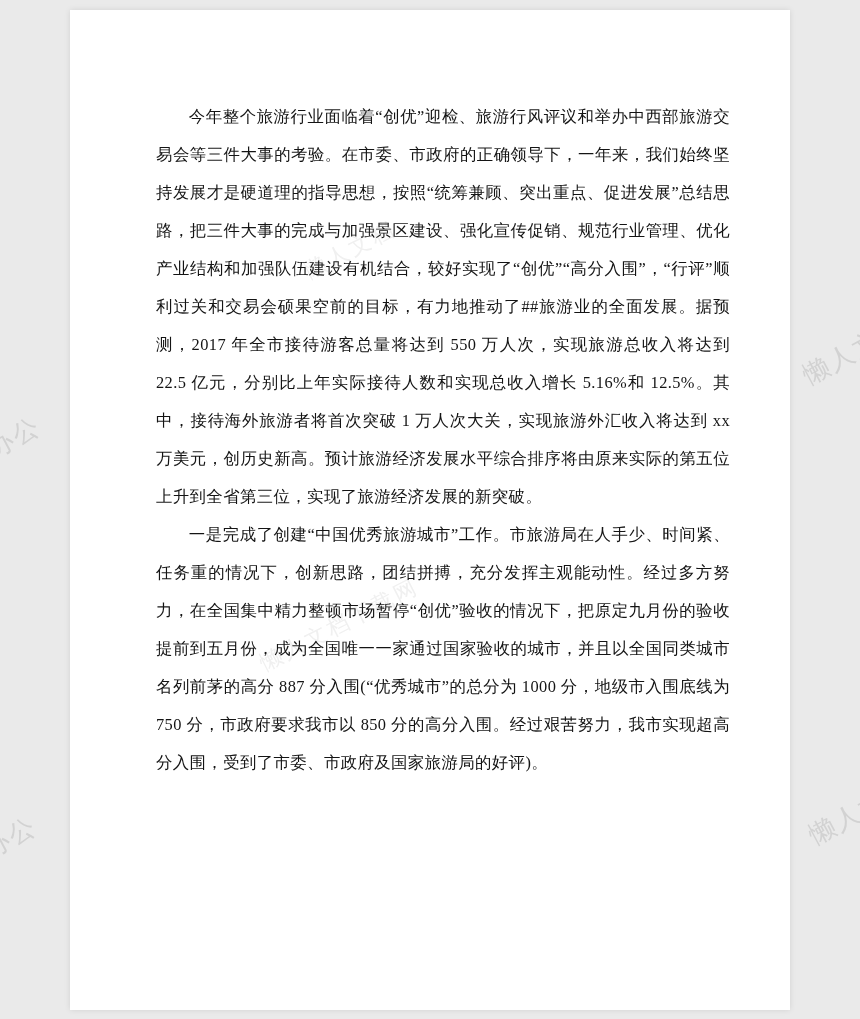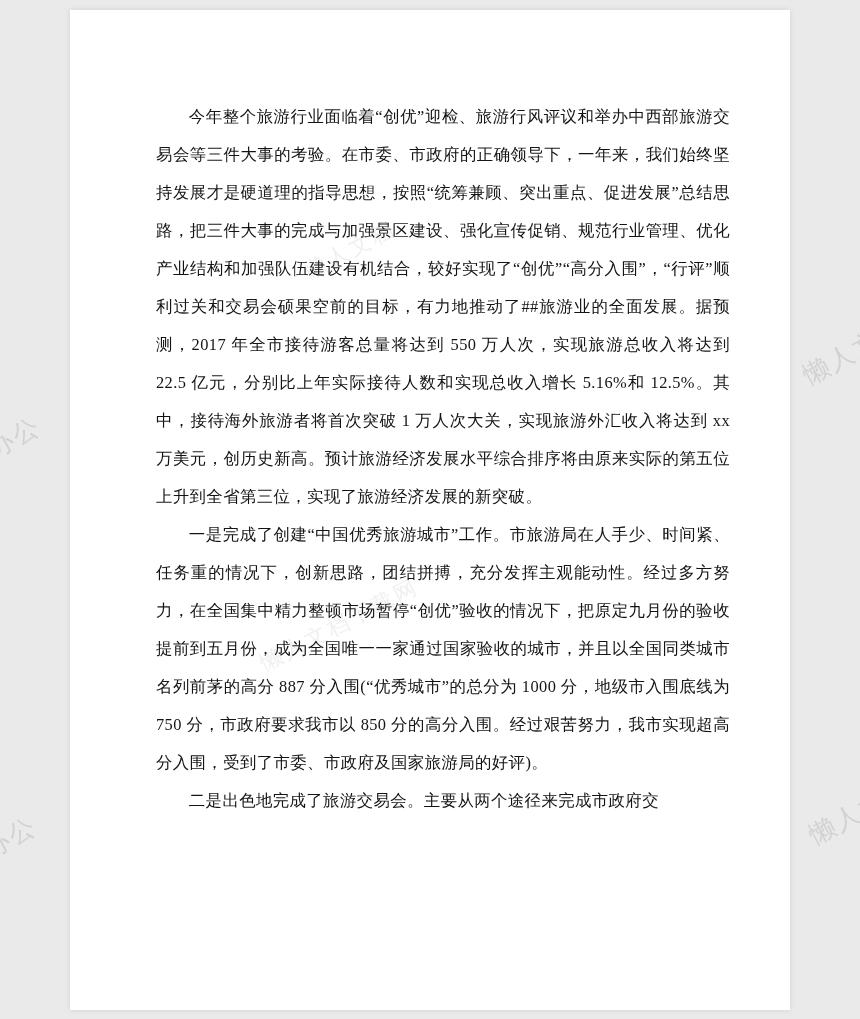--- a/index.html
+++ b/index.html
@@ -93,17 +93,16 @@
   <div class="watermark wm3">懒人文</div>
   <div class="watermark wm4">懒人文</div>
 
   <div class="page">
     <div class="page-wm pwm1">懒人文档</div>
     <div class="page-wm pwm2">懒人文档下载网</div>
 
     <div class="page-inner">
       <p class="para">今年整个旅游行业面临着“创优”迎检、旅游行风评议和举办中西部旅游交易会等三件大事的考验。在市委、市政府的正确领导下，一年来，我们始终坚持发展才是硬道理的指导思想，按照“统筹兼顾、突出重点、促进发展”总结思路，把三件大事的完成与加强景区建设、强化宣传促销、规范行业管理、优化产业结构和加强队伍建设有机结合，较好实现了“创优”“高分入围”，“行评”顺利过关和交易会硕果空前的目标，有力地推动了##旅游业的全面发展。据预测，2017 年全市接待游客总量将达到 550 万人次，实现旅游总收入将达到 22.5 亿元，分别比上年实际接待人数和实现总收入增长 5.16%和 12.5%。其中，接待海外旅游者将首次突破 1 万人次大关，实现旅游外汇收入将达到 xx 万美元，创历史新高。预计旅游经济发展水平综合排序将由原来实际的第五位上升到全省第三位，实现了旅游经济发展的新突破。</p>
       <p class="para">一是完成了创建“中国优秀旅游城市”工作。市旅游局在人手少、时间紧、任务重的情况下，创新思路，团结拼搏，充分发挥主观能动性。经过多方努力，在全国集中精力整顿市场暂停“创优”验收的情况下，把原定九月份的验收提前到五月份，成为全国唯一一家通过国家验收的城市，并且以全国同类城市名列前茅的高分 887 分入围(“优秀城市”的总分为 1000 分，地级市入围底线为 750 分，市政府要求我市以 850 分的高分入围。经过艰苦努力，我市实现超高分入围，受到了市委、市政府及国家旅游局的好评)。</p>
-      <p class="para">二是出色地完成了旅游交易会。主要从两个途径来完成市政府交</p>
     </div>
   </div>
 
 </div>
 
 </body></html>

